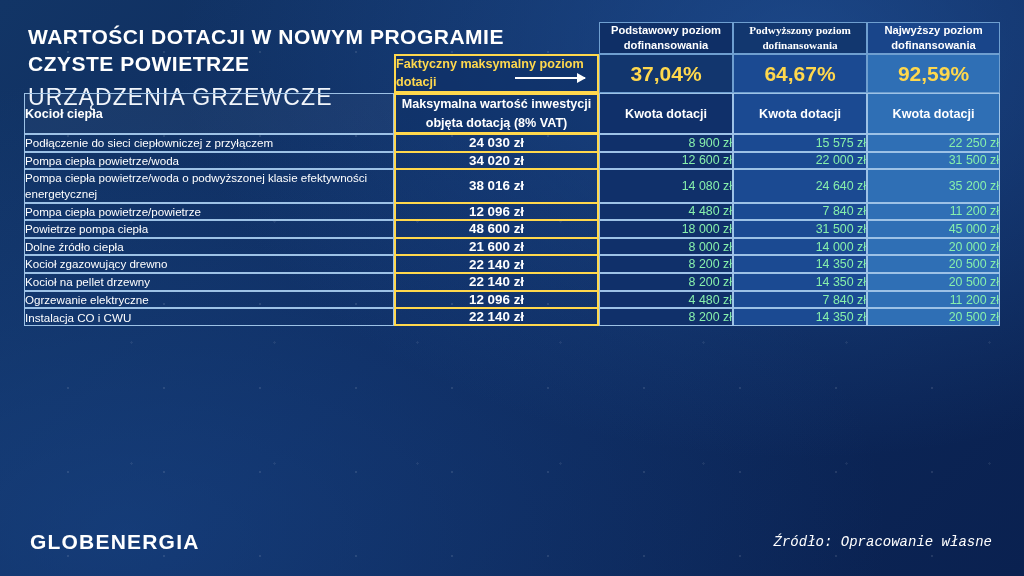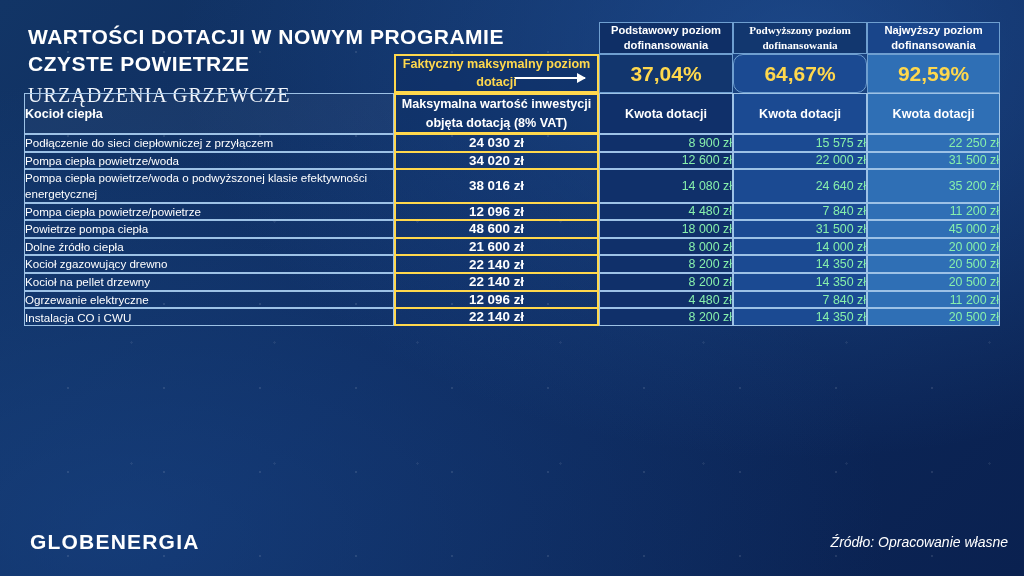--- a/index.html
+++ b/index.html
@@ -37,26 +37,25 @@
   }
   .title-line {
     font-size: 21px;
     font-weight: bold;
     letter-spacing: 0.5px;
     line-height: 1.28;
     text-transform: uppercase;
   }
   .subtitle {
     margin-top: 6px;
-    font-size: 20px;
+    font-size: 23px;
     font-weight: normal;
     letter-spacing: 1.1px;
     text-transform: uppercase;
     color: #f2f6fb;
-    font-family: Liberation Serif, serif;
   }
 
   
   table.grid {
     position: absolute;
     left: 24px; top: 22px;
     width: 976px;
     border-collapse: separate;
     border-spacing: 0;
     table-layout: fixed;
@@ -84,32 +83,32 @@
 
   .pct-cell {
     border: 1px solid #6f9fd0;
     color: #ffd84d;
     font-size: 21px;
     font-weight: bold;
     text-align: center;
     padding: 12px 4px;
     background: #12366e;
   }
-  .pct-cell.c2 { background: #1b4a92; border-radius: 10px; }
+  .pct-cell.c2 { background: #1b4a92; }
   .pct-cell.c3 { background: #2f6fb5; }
 
   .callout {
     border: 2px solid #ffd84d;
     background: rgba(12,45,100,0.55);
     color: #ffd84d;
     font-size: 12.6px;
     font-weight: bold;
     line-height: 1.4;
     padding: 10px 12px;
-    text-align: center;
+    text-align: left;
     position: relative;
   }
   .arrow {
     position: absolute;
     right: 12px; bottom: 12px;
     width: 70px; height: 2px;
     background: #ffffff;
   }
   .arrow::after {
     content: "";
@@ -177,24 +176,25 @@
   .logo {
     position: absolute;
     left: 30px; bottom: 22px;
     font-size: 21px;
     font-weight: bold;
     letter-spacing: 1.2px;
     color: #ffffff;
   }
   .source-note {
     position: absolute;
-    right: 16px; bottom: 26px;
+    right: 32px; bottom: 26px;
     font-size: 14px;
     font-style: italic;
     color: #ffffff;
+    font-family: Liberation Mono, monospace;
   }
 </style>
 </head>
 <body>
 
 <div id="stage">
 
   <div class="title-block">
     <div class="title-line">Wartości dotacji w nowym programie</div>
     <div class="title-line">Czyste Powietrze</div>

